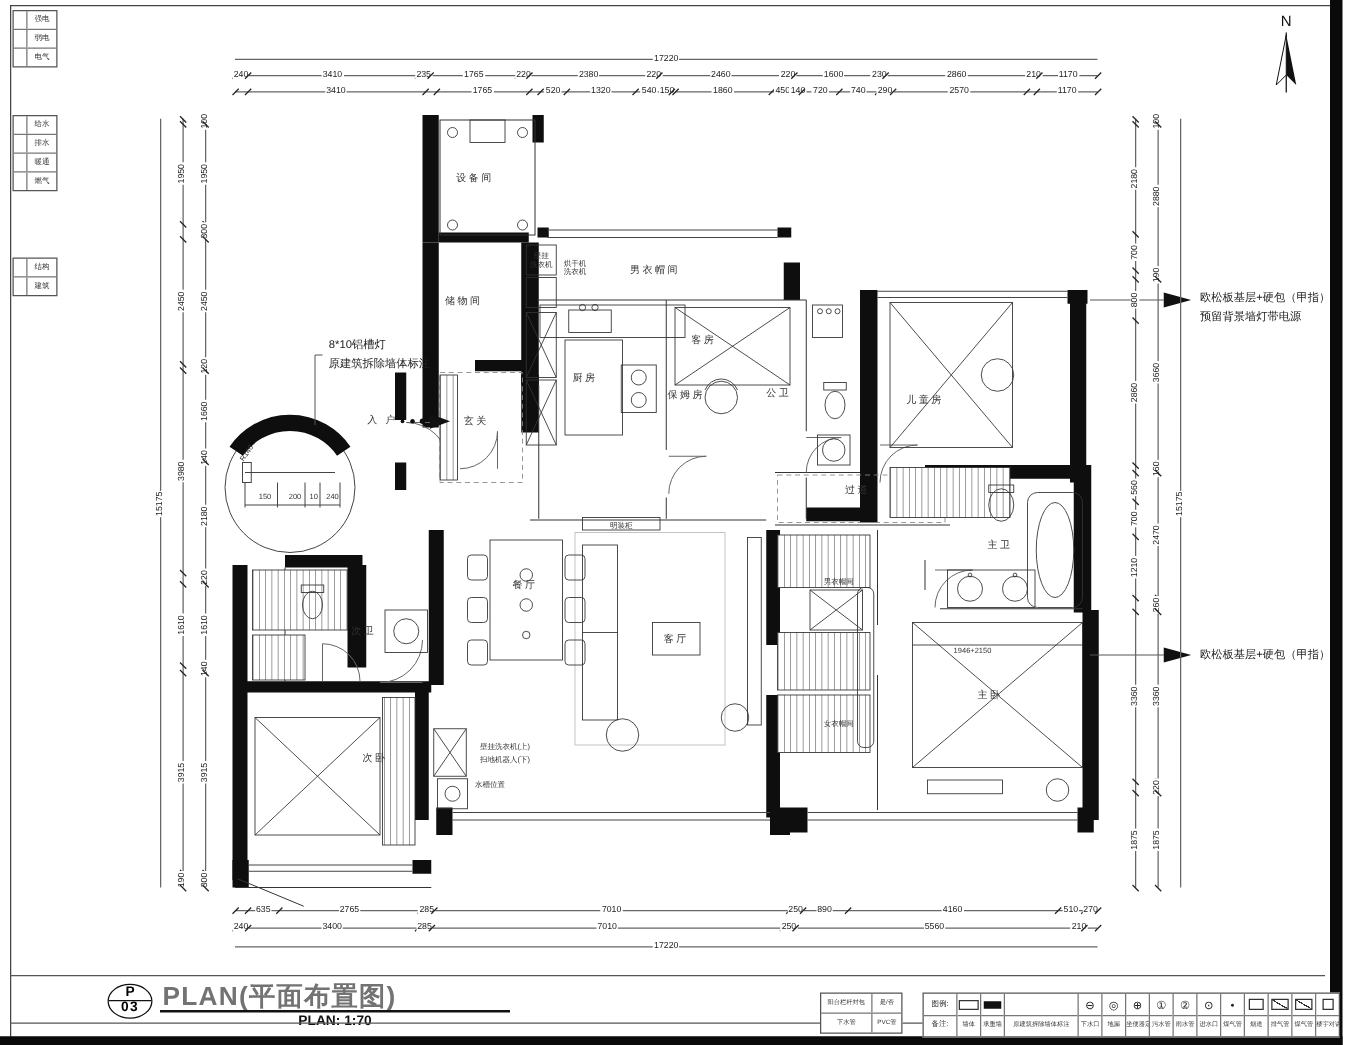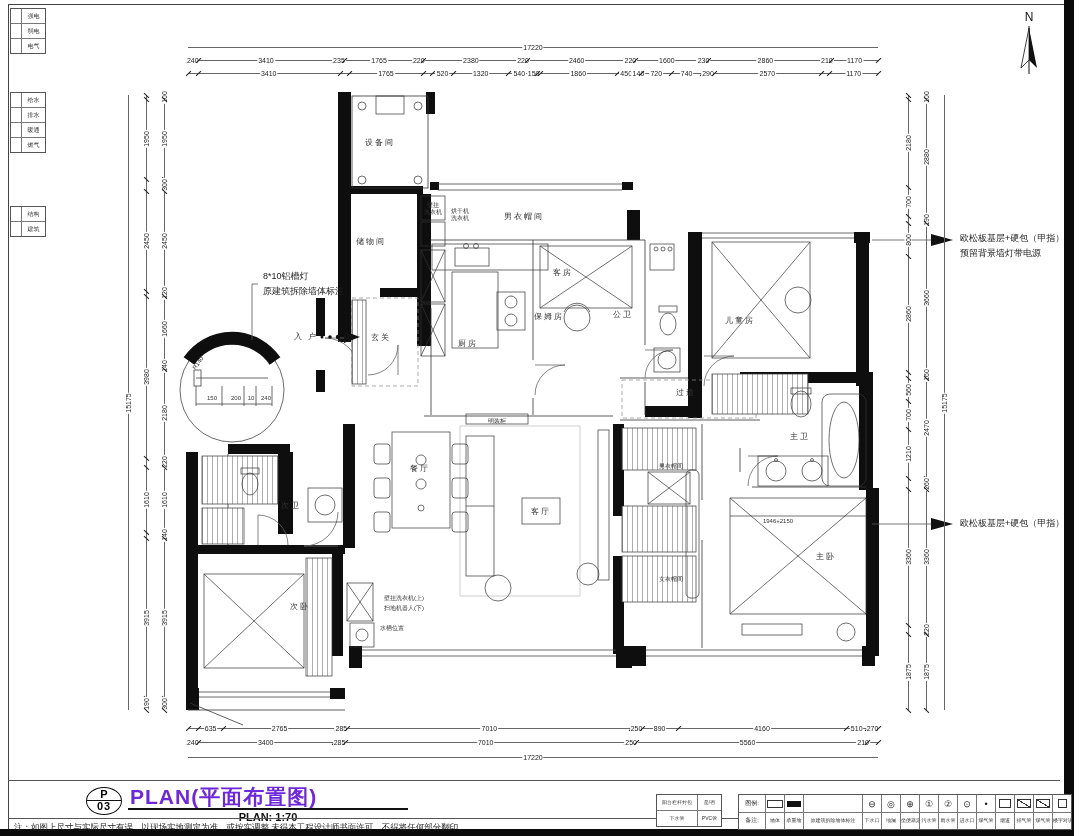--- a/index.html
+++ b/index.html
@@ -23,21 +23,21 @@
   
   .side-tbl{position:absolute;left:10px;width:34px;border:1px solid #555;background:#fff;}
   .side-tbl .r{display:flex;border-top:1px solid #777;}
   .side-tbl .r:first-child{border-top:none;}
   .side-tbl .c1{width:10px;border-right:1px solid #777;height:14px;}
   .side-tbl .c2{flex:1;font-size:6px;line-height:14px;text-align:center;color:#333;}
   
   #title-badge{position:absolute;left:86px;top:787px;width:34px;height:26px;border:1.5px solid #111;border-radius:50%;text-align:center;}
   #title-badge .t{font-size:11px;font-weight:bold;line-height:12px;border-bottom:1.5px solid #111;}
   #title-badge .b{font-size:11px;font-weight:bold;line-height:11px;letter-spacing:1px;}
-  #plan-title{position:absolute;left:130px;top:783px;font-size:21px;font-weight:bold;letter-spacing:1px;color:#6d28d9;}
+  #plan-title{position:absolute;left:130px;top:783px;font-size:21px;font-weight:bold;letter-spacing:1px;color:#737373;}
   #plan-title-rule{position:absolute;left:128px;top:808px;width:280px;height:2px;background:#111;}
   #plan-scale{position:absolute;left:128px;top:811px;width:280px;text-align:center;font-size:11px;font-weight:bold;color:#111;}
   #sheet-note{position:absolute;left:14px;top:822px;font-size:8.5px;color:#222;white-space:nowrap;}
   #note-rule{position:absolute;left:8px;top:818px;width:1052px;height:1px;background:#555;}
   #strip-rule{position:absolute;left:8px;top:780px;width:1052px;height:1px;background:#555;}
   
   #mini-table{position:absolute;left:656px;top:794px;width:64px;border:1px solid #555;background:#fff;}
   #mini-table .r{display:flex;border-top:1px solid #777;}
   #mini-table .r:first-child{border-top:none;}
   #mini-table .c{font-size:5px;line-height:15px;text-align:center;color:#333;overflow:hidden;white-space:nowrap;}
@@ -349,35 +349,35 @@
       <polygon points="1029,28 1021,68 1029,60" fill="#fff" stroke="#111" stroke-width="0.8"></polygon>
     </g>
   </svg>
 
   <div id="north-label">N</div>
 
   <div id="labels-layer">
       <div class="room" style="left: 380px; top: 142px;">设备间</div>
       <div class="room" style="left: 371px; top: 241px;">储物间</div>
       <div class="room" style="left: 524px; top: 216px;">男衣帽间</div>
-      <div class="room" style="left: 468px; top: 302px; margin-top: 41px;">厨房</div>
+      <div class="room" style="left: 468px; top: 302px;">厨房</div>
       <div class="room" style="left: 381px; top: 337px;">玄关</div>
       <div class="room" style="left: 563px; top: 272px;">客房</div>
       <div class="room" style="left: 549px; top: 316px;">保姆房</div>
       <div class="room" style="left: 623px; top: 314px;">公卫</div>
       <div class="room" style="left: 740px; top: 320px;">儿童房</div>
       <div class="room" style="left: 686px; top: 392px;">过道</div>
       <div class="room" style="left: 291px; top: 505px;">次卫</div>
       <div class="room" style="left: 420px; top: 468px;">餐厅</div>
       <div class="room" style="left: 541px; top: 511px;">客厅</div>
       <div class="tiny" style="left: 497px; top: 421px;">明装柜</div>
       <div class="tiny" style="left: 671px; top: 466px;">男衣帽间</div>
       <div class="tiny" style="left: 671px; top: 579px;">女衣帽间</div>
       <div class="room" style="left: 800px; top: 436px;">主卫</div>
-      <div class="room" style="left: 826px; top: 556px;">主卧</div>
+      <div class="room" style="left: 792px; top: 556px;">主卧</div>
       <div class="room" style="left: 300px; top: 606px;">次卧</div>
       <div class="room" style="left: 306px; top: 336px;">入 户</div>
       <div class="tiny" style="left: 433px; top: 205px;">壁挂</div>
       <div class="tiny" style="left: 433px; top: 212px;">洗衣机</div>
       <div class="tiny" style="left: 460px; top: 211px;">烘干机</div>
       <div class="tiny" style="left: 460px; top: 218px;">洗衣机</div>
       <div class="tiny" style="left: 404px; top: 598px;">壁挂洗衣机(上)</div>
       <div class="tiny" style="left: 404px; top: 608px;">扫地机器人(下)</div>
       <div class="tiny" style="left: 392px; top: 628px;">水槽位置</div>
       <div class="tiny" style="left: 778px; top: 521px;">1946+2150</div>
@@ -648,21 +648,20 @@
 
   <div id="strip-rule"></div>
   <div id="title-badge">
     <div class="t">P</div>
     <div class="b">03</div>
   </div>
   <div id="plan-title">PLAN(平面布置图)</div>
   <div id="plan-title-rule"></div>
   <div id="plan-scale">PLAN: 1:70</div>
   <div id="note-rule"></div>
-  <div id="sheet-note">注：如图上尺寸与实际尺寸有误，以现场实地测定为准，或按实调整.未得本工程设计师书面许可，不得将任何部分翻印。</div>
   <div id="mini-table">
       <div class="r">
         <div class="c ca">阳台栏杆封包</div>
         <div class="c cb">是/否</div>
       </div>
       <div class="r">
         <div class="c ca">下水管</div>
         <div class="c cb">PVC管</div>
       </div>
     </div>

